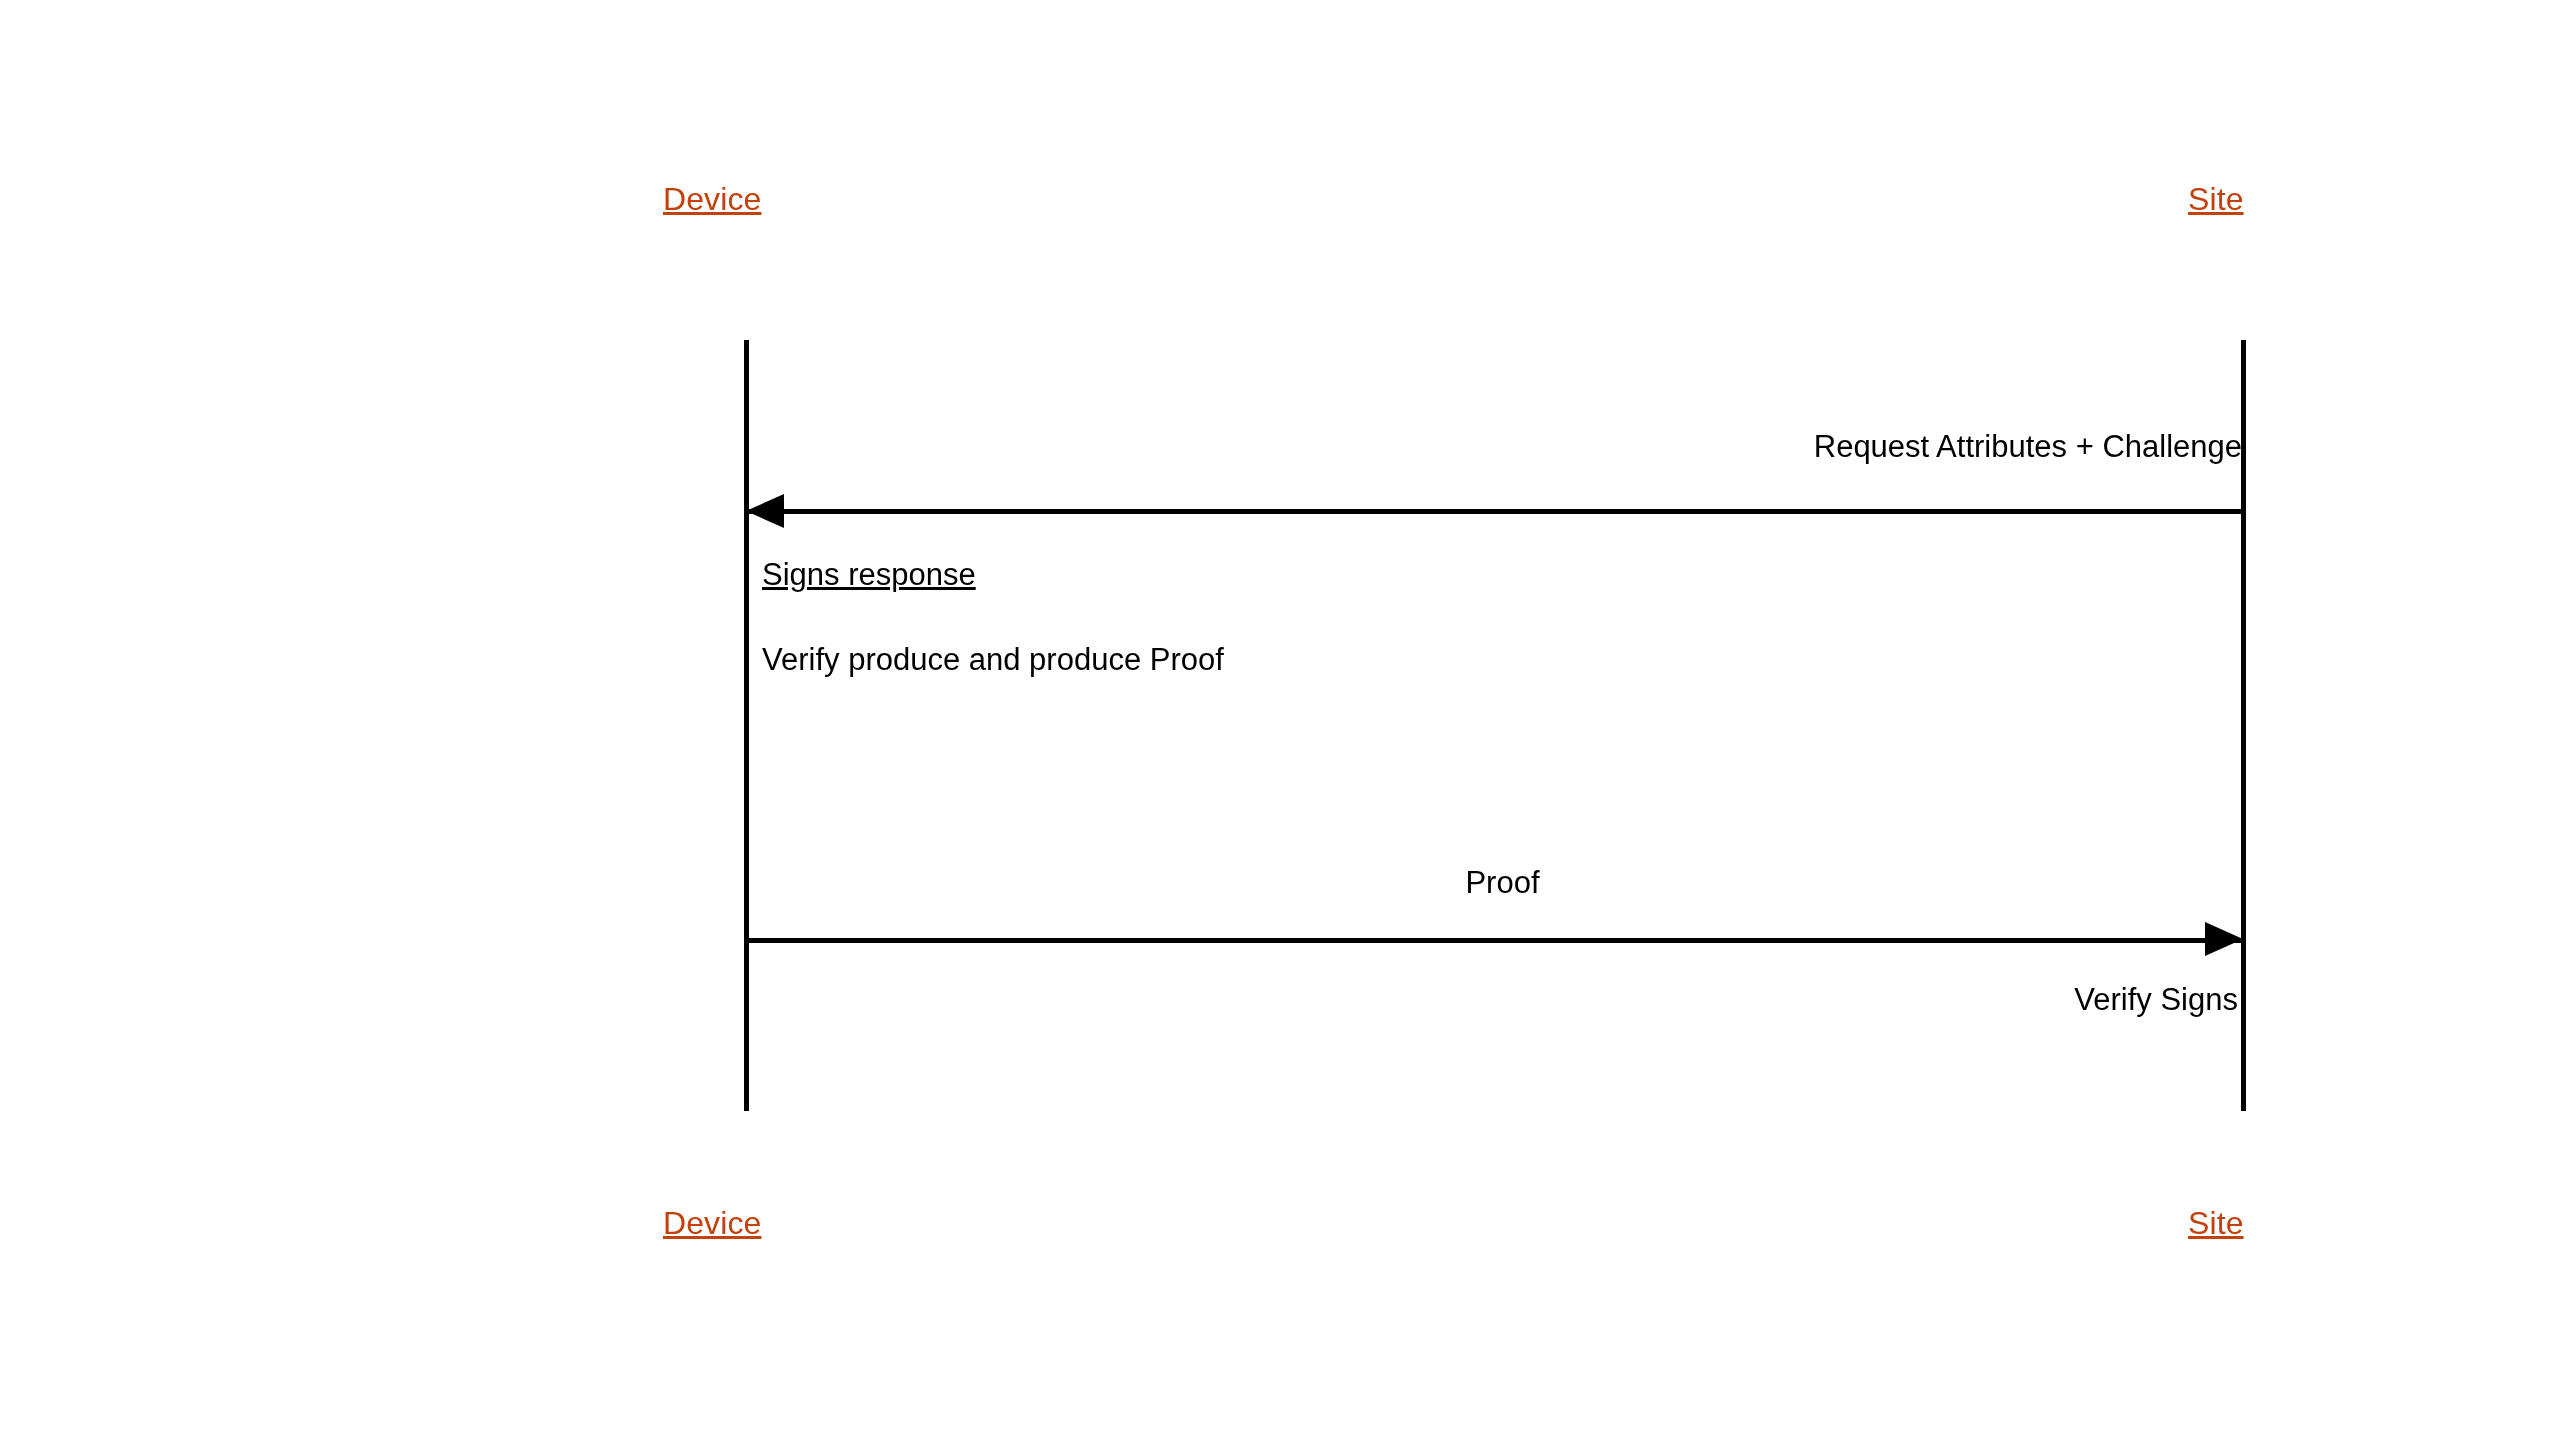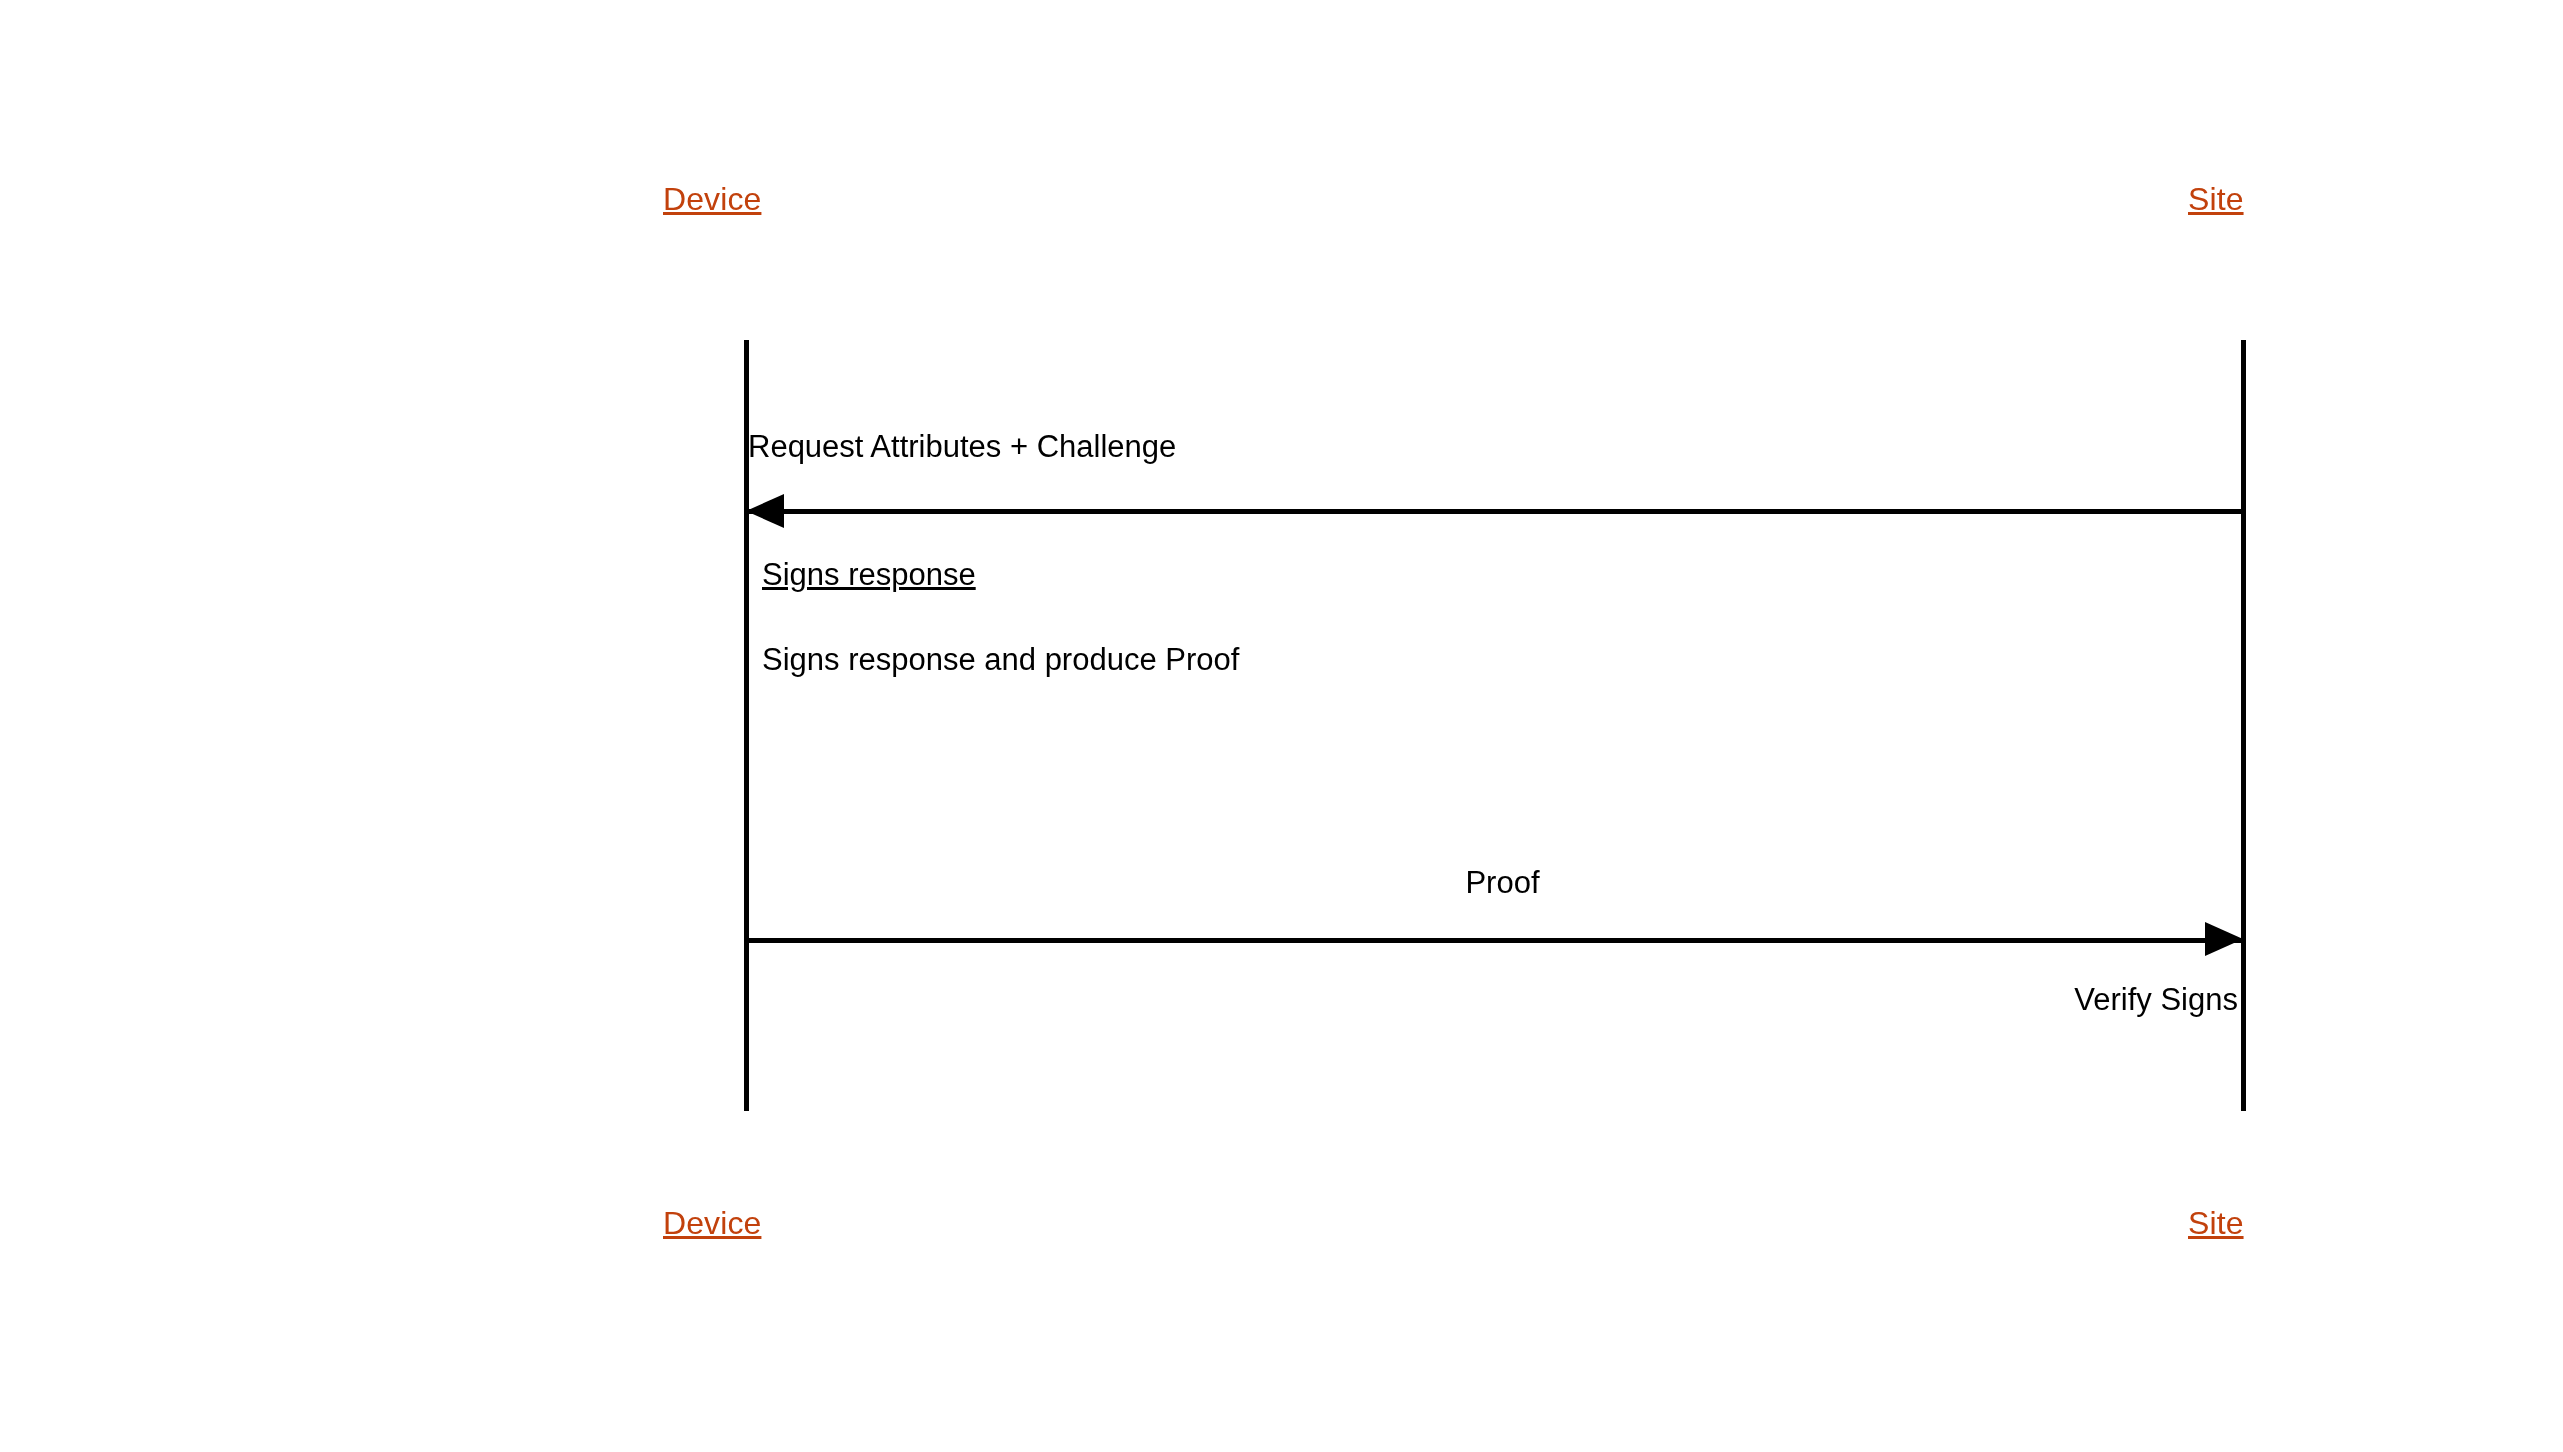--- a/index.html
+++ b/index.html
@@ -56,21 +56,21 @@
   .arrow-head.left  { border-right: 38px solid #000000; }
   .arrow-head.right { border-left: 38px solid #000000; }
 
   .msg-label {
     position: absolute;
     font-size: 31px;
     line-height: 1;
     color: #000000;
     white-space: nowrap;
   }
-  .msg-label.align-right { }
+  .msg-label.align-right { text-align: right; }
   .msg-label.align-left  { text-align: center; }
 
   .note-label {
     position: absolute;
     font-size: 31px;
     line-height: 1;
     color: #000000;
     white-space: nowrap;
   }
 </style>
@@ -88,21 +88,21 @@
   <div class="lifeline" style="left:2241px; top:340px; height:771px;"></div>
 
   <div class="msg-label align-right" style="left:748px; top:431px; width:1494px;">Request Attributes + Challenge</div>
 
   <div class="msg-line" style="left:746px; top:509px; width:1497px;"></div>
 
   <div class="arrow-head left" style="left:746px; top:494px;"></div>
 
   <div class="note-label" style="left:762px; top:559px;text-decoration:underline;">Signs response</div>
 
-  <div class="note-label" style="left:762px; top:644px;">Signs response and produce Proof</div>
+  <div class="note-label" style="left:762px; top:644px;">Verify produce and produce Proof</div>
 
   <div class="msg-label align-left" style="left:762px; top:867px; width:1481px;">Proof</div>
 
   <div class="msg-line" style="left:746px; top:938px; width:1497px;"></div>
 
   <div class="arrow-head right" style="left:2205px; top:922px;"></div>
 
   <div class="note-label" style="left:762px; top:984px; width:1476px; text-align:right;">Verify Signs</div>
 
   <div class="actor-label" style="left:663px; top:1207px;">Device</div>

